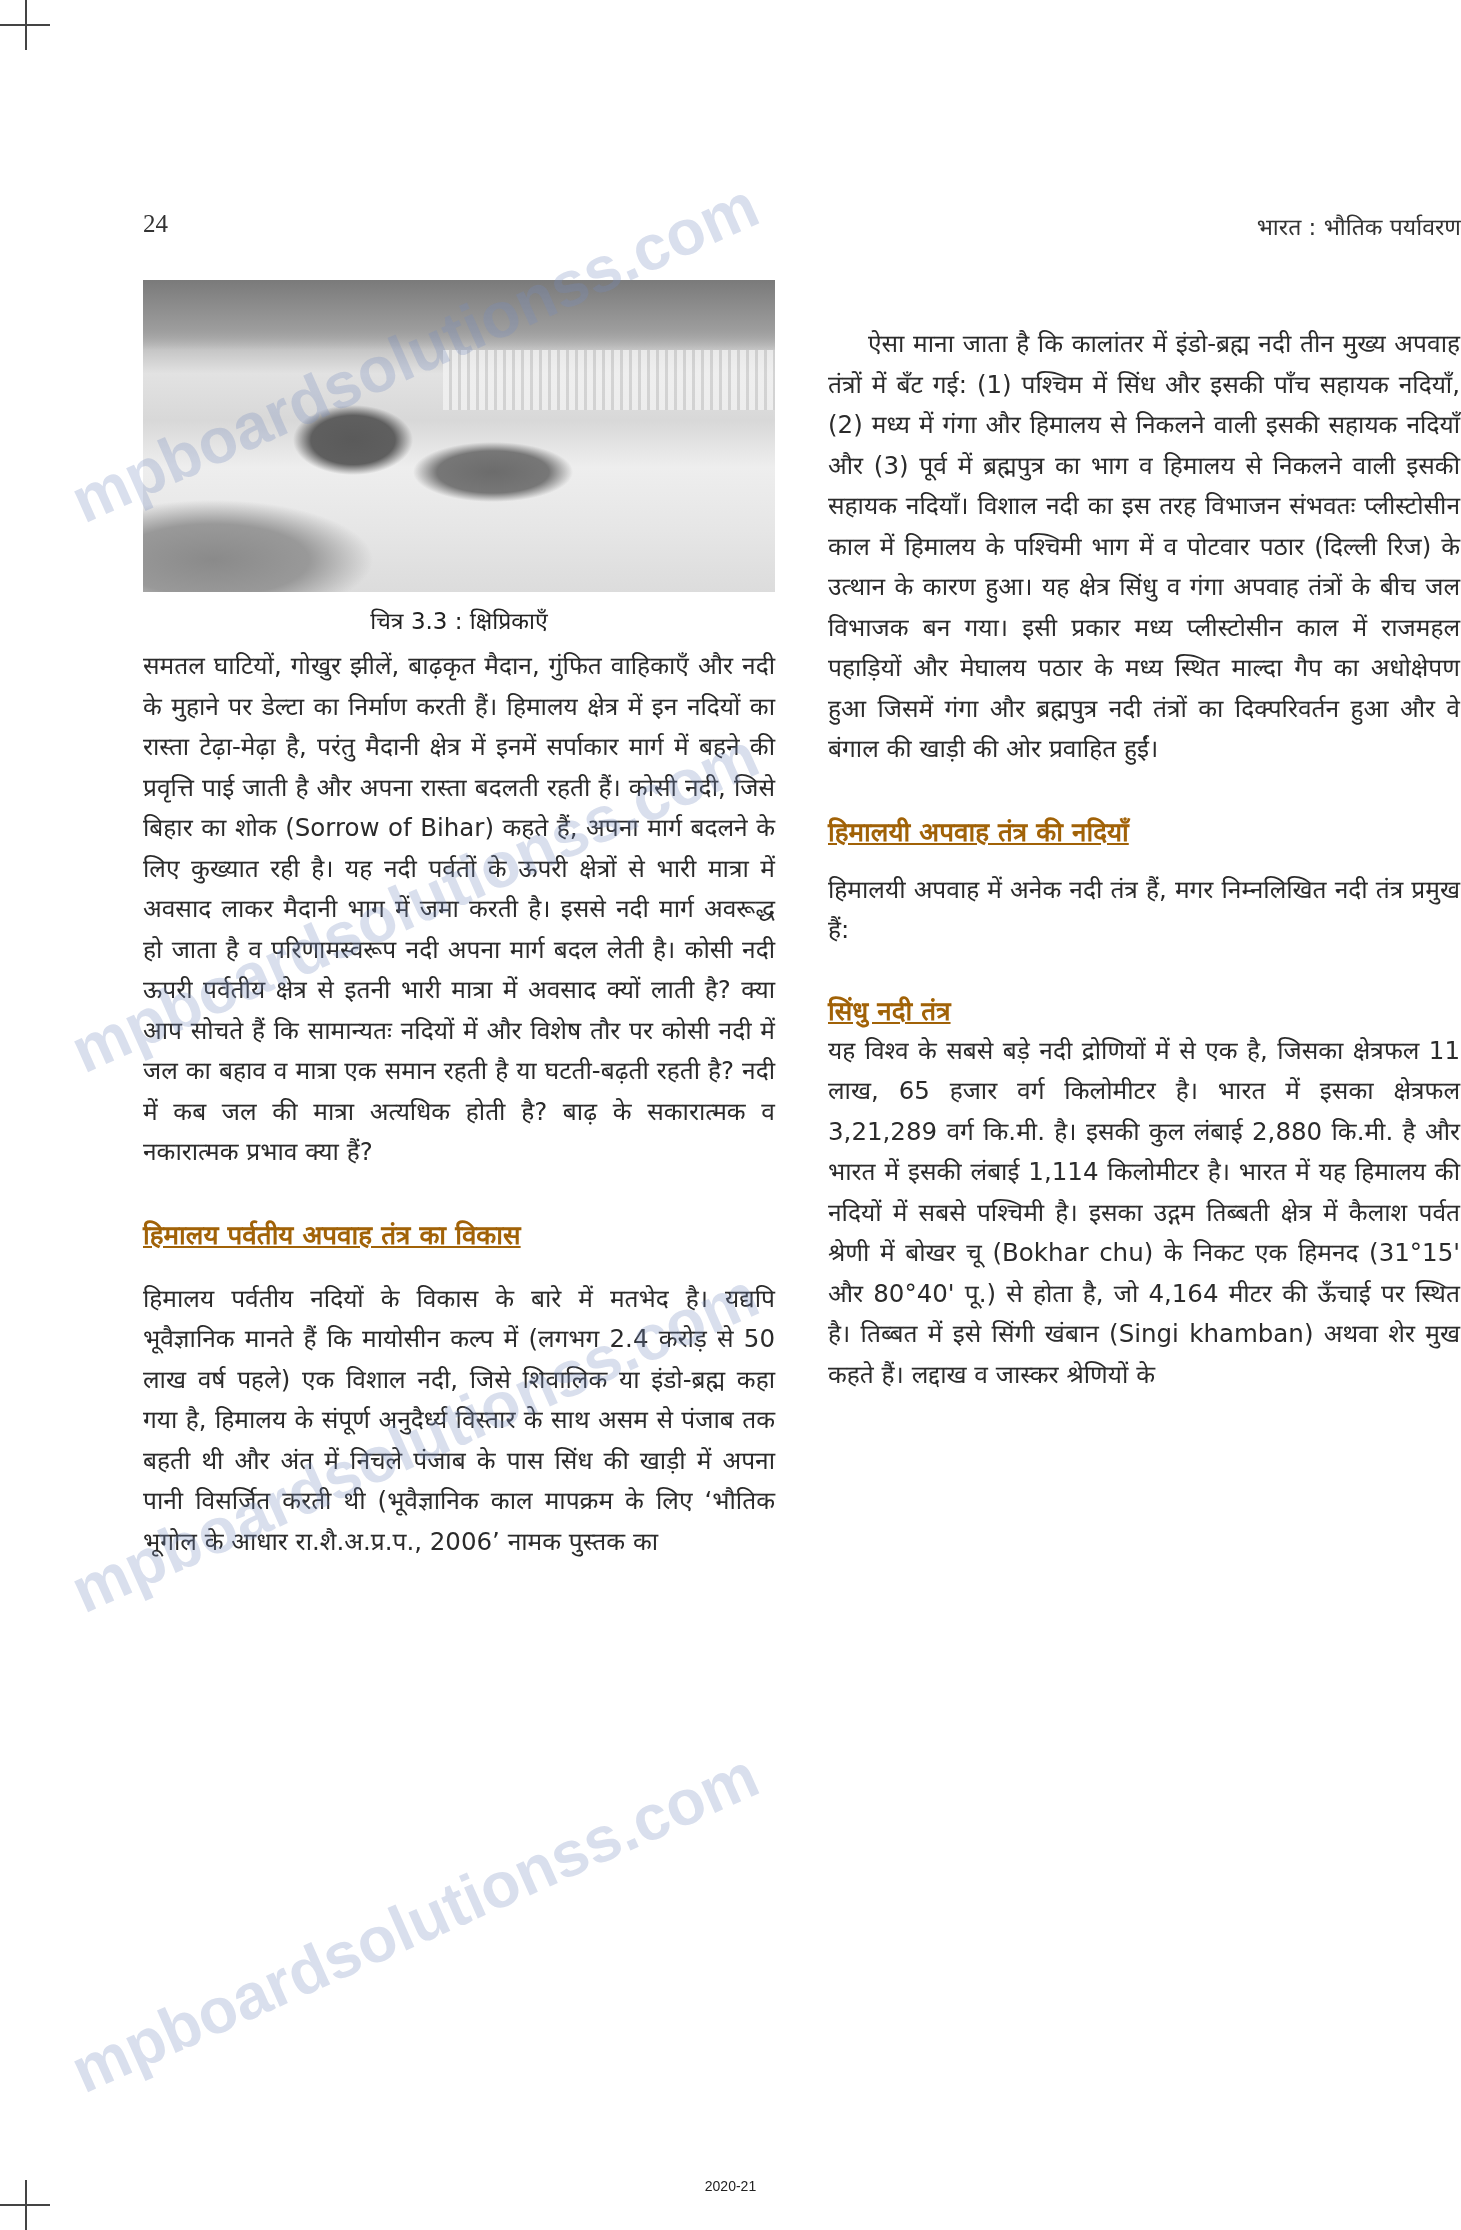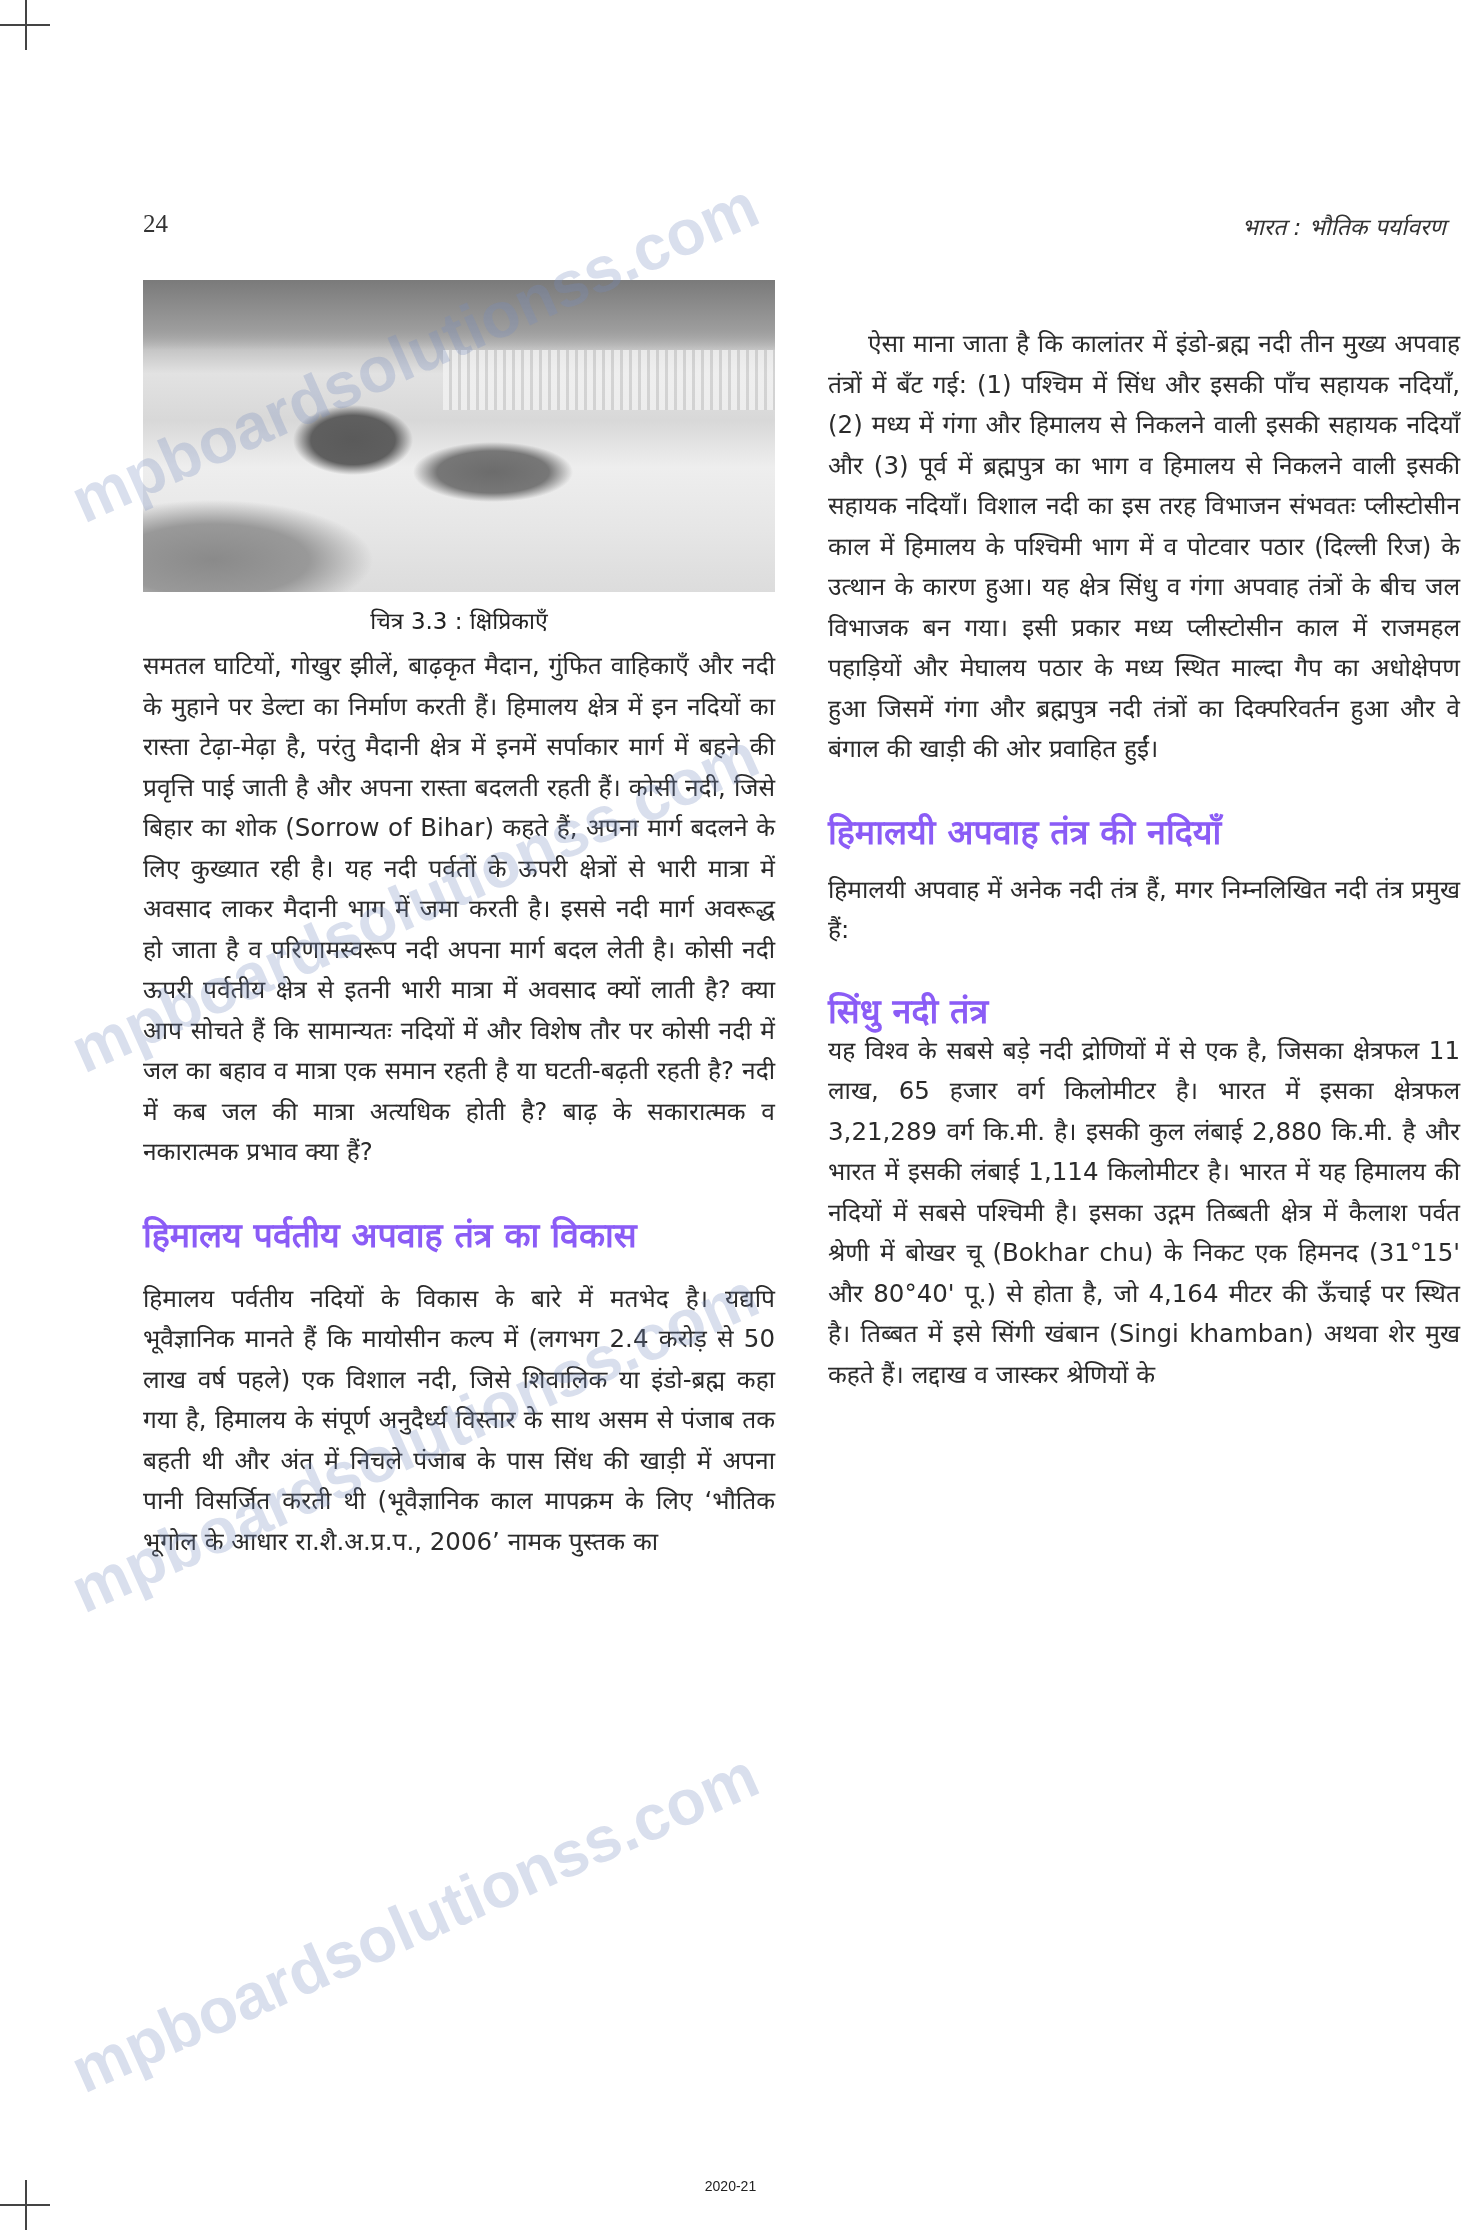--- a/index.html
+++ b/index.html
@@ -43,22 +43,22 @@
     .figure-caption {
       text-align: center; font-size: 23px; margin-top: 12px; height: 34px; color: #222;
     }
 
     .para {
       font-size: 24.5px; line-height: 40.5px; text-align: justify;
       margin: 0; color: #2b2b2b;
     }
     .indent { text-indent: 40px; margin-top: 44px; }
     .heading {
-      font-size: 34px; font-weight: bold; color: #8b5cf6;
-      margin: 0; line-height: 40px;
+      font-size: 26px; font-weight: bold; color: #a16207;
+      margin: 0; line-height: 40px; text-decoration: underline;
     }
 
     .footer-year {
       position: absolute; top: 2178px; left: 0; width: 1461px;
       text-align: center; font-size: 14px; color: #222;
       font-family: "Liberation Sans", sans-serif;
     }
 
     .watermark {
       position: absolute; font-family: "Liberation Sans", sans-serif; font-weight: bold;
@@ -69,21 +69,21 @@
 </head>
 <body>
 
 <div class="crop-h" style="left:0; top:24px; width:50px;"></div>
 <div class="crop-v" style="left:25px; top:0; height:50px;"></div>
 <div class="crop-h" style="left:0; top:2204px; width:50px;"></div>
 <div class="crop-v" style="left:25px; top:2180px; height:50px;"></div>
 
 <div class="running-head">
   <span class="page-number">24</span>
-  <span class="header-title" style="right:15px;font-style:italic;">भारत : भौतिक पर्यावरण</span>
+  <span class="header-title" style="right:0;">भारत : भौतिक पर्यावरण</span>
 </div>
 
 <div class="column col-left">
   <div class="figure">
     <div class="figure-photo">
       <div class="foliage"></div>
       <div class="falls"></div>
     </div>
     <div class="figure-caption">चित्र 3.3 : क्षिप्रिकाएँ</div>
   </div>

